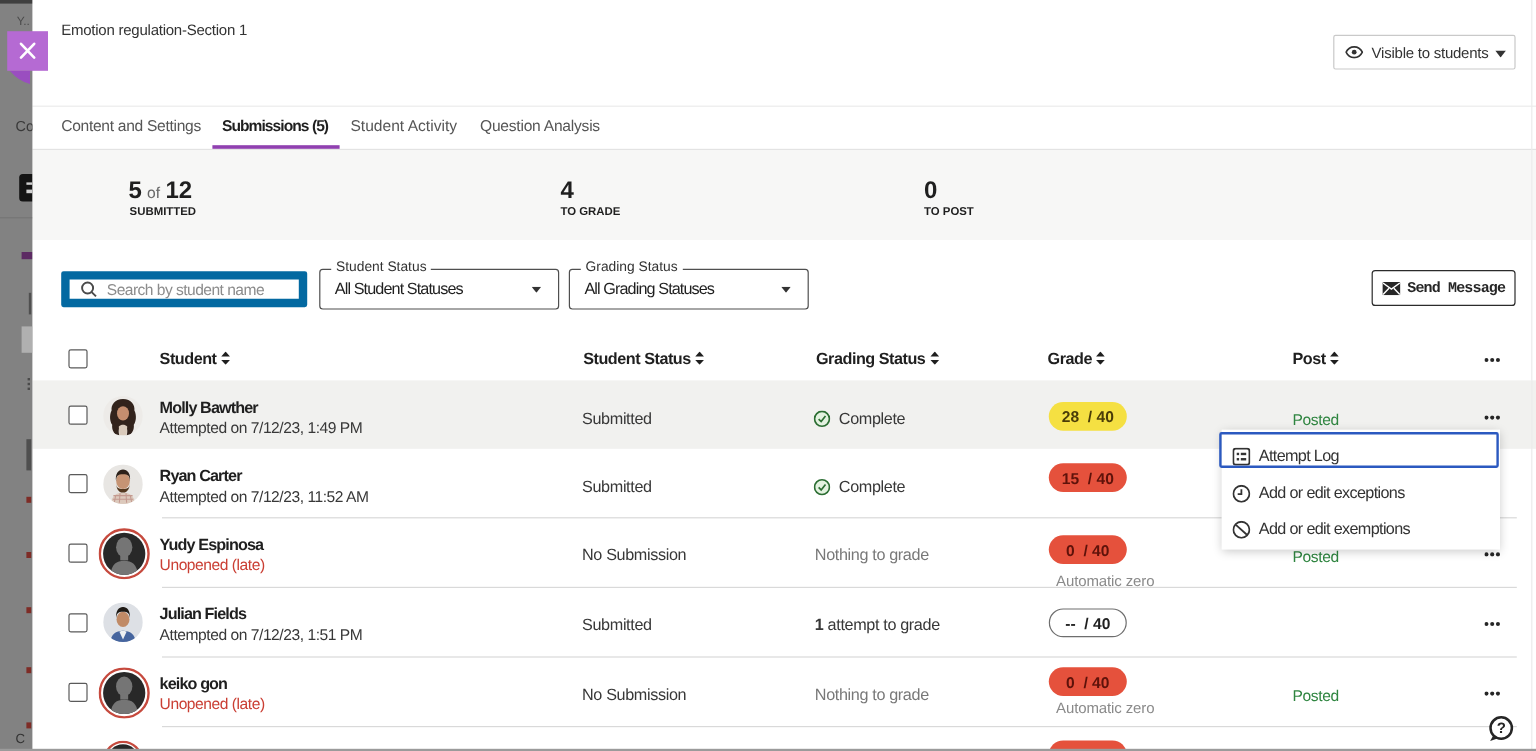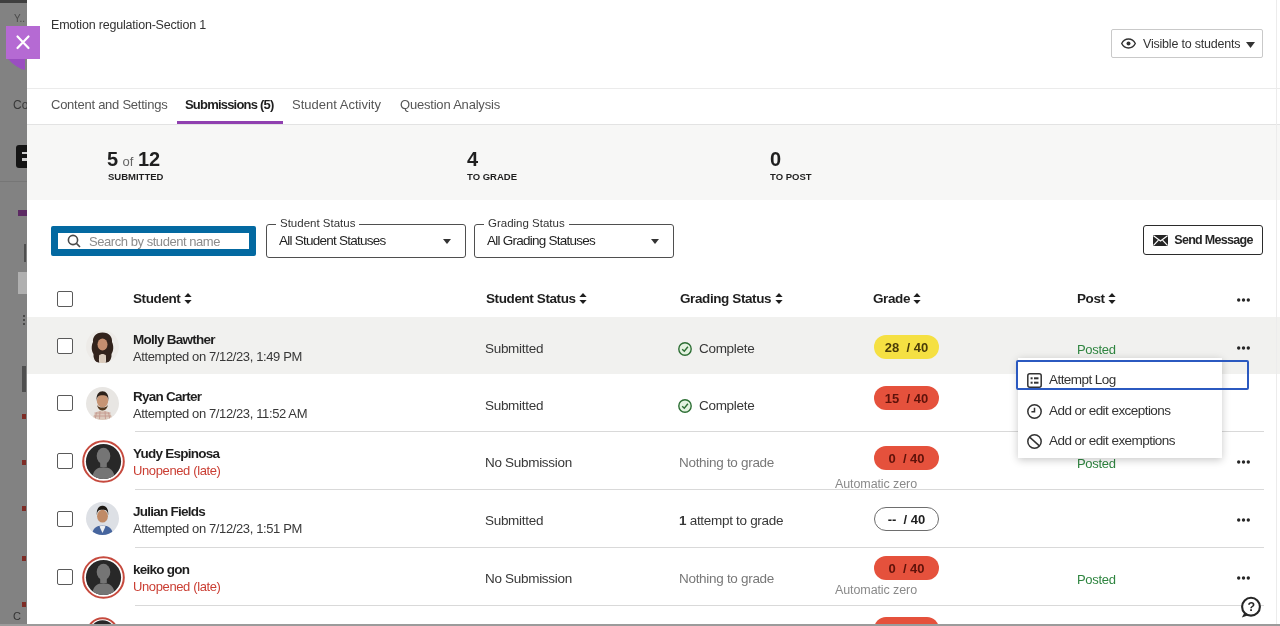--- a/index.html
+++ b/index.html
@@ -26,40 +26,40 @@
   .statnum{font-weight:700;font-size:20px;color:#1f1f1f;}
   .statof{font-size:13px;color:#666;font-weight:400;}
   .statlbl{font-size:9.5px;font-weight:700;color:#1f1f1f;letter-spacing:0;line-height:1;}
   
   .search{position:absolute;left:51px;top:226px;width:205px;height:30px;border:7px solid #0369a1;border-radius:2px;box-sizing:border-box;display:flex;align-items:center;}
   .search span{color:#8c8c8c;font-size:13px;letter-spacing:-0.45px;margin-left:8px;}
   .fieldset{position:absolute;top:224px;height:34px;border:1px solid #4f4f4f;border-radius:3px;box-sizing:border-box;background:#fff;}
   .fieldset .lbl{position:absolute;left:9px;top:-8px;background:#fff;padding:0 4px;font-size:11.5px;color:#333;white-space:nowrap;}
   .fieldset .val{position:absolute;left:12px;top:8px;font-size:13.5px;letter-spacing:-0.75px;color:#1f1f1f;white-space:nowrap;}
   .sendbtn{position:absolute;left:1143px;top:225px;width:120px;height:30px;border:1px solid #2b2b2b;border-radius:3px;box-sizing:border-box;background:#fff;display:flex;align-items:center;justify-content:center;}
-  .sendbtn span{font-size:12.5px;font-weight:700;letter-spacing:-0.7px;color:#262626;margin-left:6px;}
+  .sendbtn span{font-size:12.5px;font-weight:700;letter-spacing:-0.7px;color:#262626;margin-left:6px;font-family:Liberation Mono, monospace;}
   
   .thead-lbl{position:absolute;font-size:13.5px;letter-spacing:-0.4px;font-weight:700;color:#1f1f1f;white-space:nowrap;}
   .checkbox{position:absolute;width:16px;height:16px;border:1.5px solid #5a5a5a;border-radius:2px;box-sizing:border-box;background:#fff;}
   .row{position:absolute;left:27px;width:1253px;height:58px;}
   .rowline{position:absolute;left:135px;width:1129px;height:1px;background:#d9d9d9;}
   .name{position:absolute;left:133px;font-size:13.5px;letter-spacing:-0.75px;font-weight:700;color:#1f1f1f;white-space:nowrap;}
   .sub{position:absolute;left:133px;font-size:13px;letter-spacing:-0.38px;color:#383838;white-space:nowrap;}
   .sub.late{color:#ca3e33;}
   .stat14{position:absolute;font-size:13.5px;letter-spacing:-0.3px;color:#383838;white-space:nowrap;}
   .gr-muted{color:#787878;}
   .pill{position:absolute;left:874px;width:65px;height:24px;border-radius:12px;font-size:13px;font-weight:700;display:flex;align-items:center;justify-content:center;box-sizing:border-box;}
   .pill.yellow{background:#f5e042;color:#4a3c08;}
   .pill.red{background:#e5513c;color:#5e120a;}
   .pill.outline{background:#fff;border:1px solid #6e6e6e;color:#1f1f1f;font-weight:700;}
-  .autozero{position:absolute;left:833px;width:86px;text-align:center;font-size:12.5px;letter-spacing:-0.1px;color:#8a8a8a;white-space:nowrap;}
+  .autozero{position:absolute;left:878px;width:86px;text-align:center;font-size:12.5px;letter-spacing:-0.1px;color:#8a8a8a;white-space:nowrap;}
   .posted{position:absolute;left:1077px;font-size:13px;letter-spacing:-0.3px;color:#2f8540;}
   .dots{position:absolute;left:1237px;width:13px;height:4px;}
   
-  .menu{position:absolute;left:1018px;top:358px;width:204px;height:100px;background:#fff;box-shadow:0 2px 8px rgba(0,0,0,.22);z-index:40;}
+  .menu{position:absolute;left:1018px;top:358px;width:232px;height:100px;background:#fff;box-shadow:0 2px 8px rgba(0,0,0,.22);z-index:40;}
   .menuitem1{position:absolute;left:-2px;top:1px;width:233px;height:31px;border:2px solid #2b59c0;border-radius:2px;box-sizing:border-box;}
   .mtext{position:absolute;left:31px;font-size:13.5px;letter-spacing:-0.55px;color:#333;white-space:nowrap;}
   .help{position:absolute;left:1240px;top:596px;width:22px;height:23px;z-index:80;}
 </style>
 </head>
 <body>
 <div class="page">
   <div class="panel"></div>
 
   <div class="eyebrow">Emotion regulation-Section 1</div>

